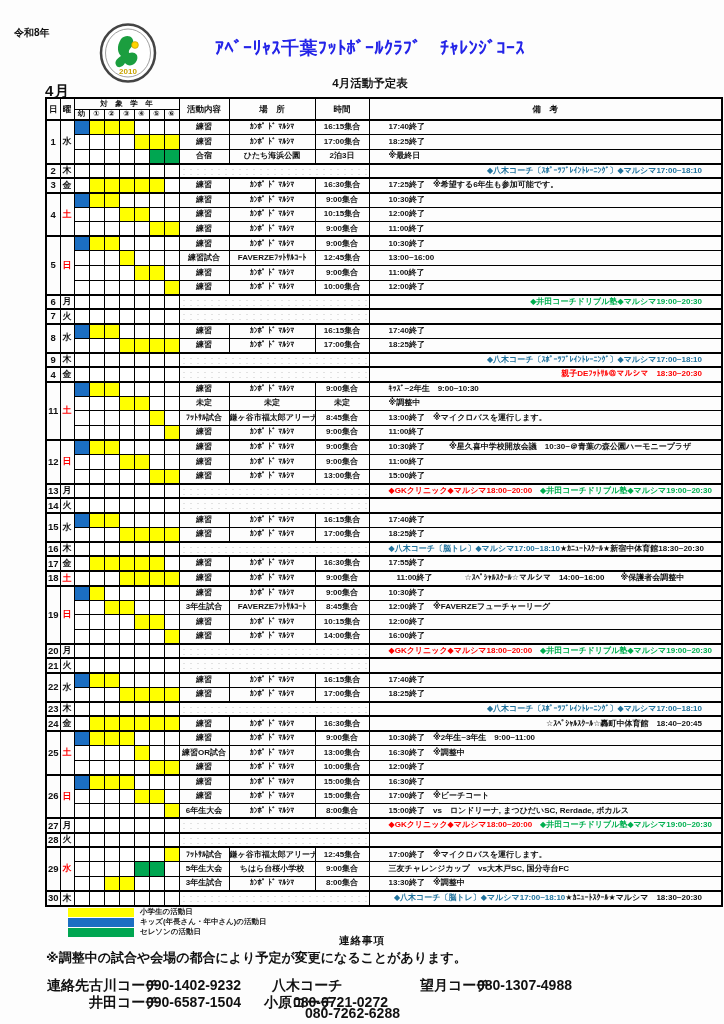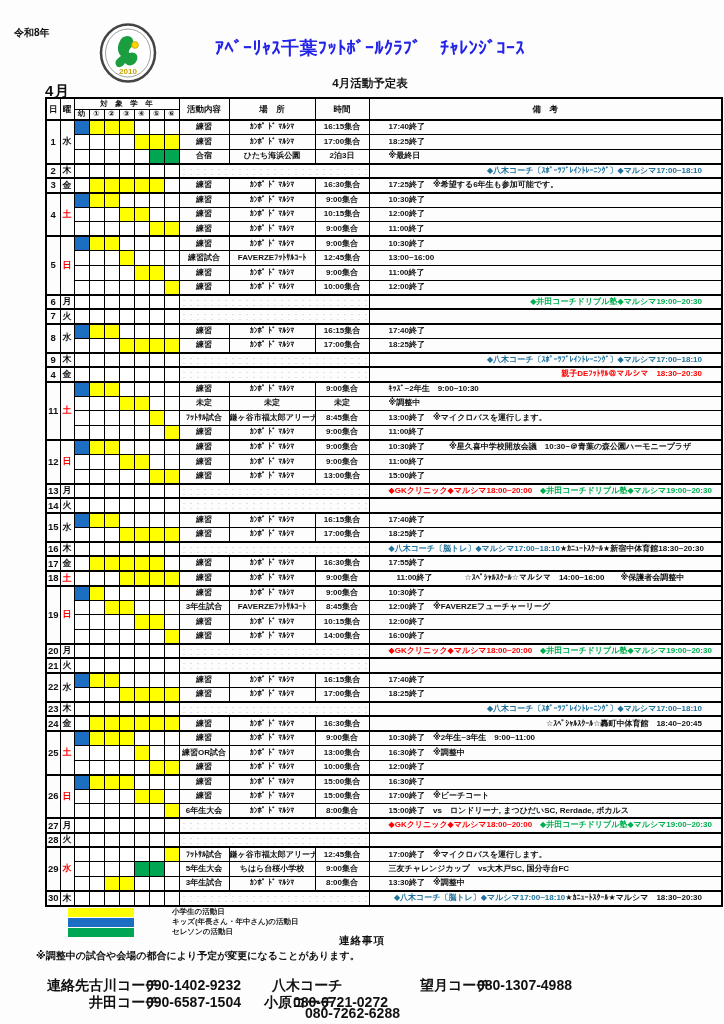--- a/index.html
+++ b/index.html
@@ -34,25 +34,25 @@
     background-image:radial-gradient(#c6c6c6 0.9px,transparent 1px);
     background-size:7px 5px;background-position:1px 2px;
   }
   .rem{text-align:left;padding:0 19px;}
   .rem.right{text-align:right;}
   .seg-red{color:var(--remark-red);}
   .seg-green{color:var(--remark-green);}
   .seg-blue{color:var(--remark-blue);}
   
   .legend{position:absolute;left:68px;top:907px;}
-  .legend-row{display:flex;align-items:center;height:10px;margin-bottom:0;gap:32px;}
+  .legend-row{display:flex;align-items:center;height:10px;margin-bottom:0;}
   .swatch{width:66px;height:9px;margin-right:6px;flex:0 0 66px;}
   .legend-label{font-size:7.5px;color:#222;}
   .contact-header{position:absolute;left:0;top:934px;width:724px;text-align:center;font-size:10.5px;letter-spacing:1px;}
-  .note{position:absolute;left:36px;top:949px;font-size:10px;}
+  .note{position:absolute;left:46px;top:949px;font-size:13px;}
   .contacts{position:absolute;left:0;top:0;width:724px;height:0;}
   .contacts span{position:absolute;font-size:14px;white-space:nowrap;}
 </style>
 </head>
 <body>
 
 <div class="era">令和8年</div>
 
 <svg class="logo" viewBox="0 0 58 60">
   <ellipse cx="29" cy="30" rx="27" ry="28.5" fill="#ffffff" stroke="#444" stroke-width="2.5"></ellipse>

